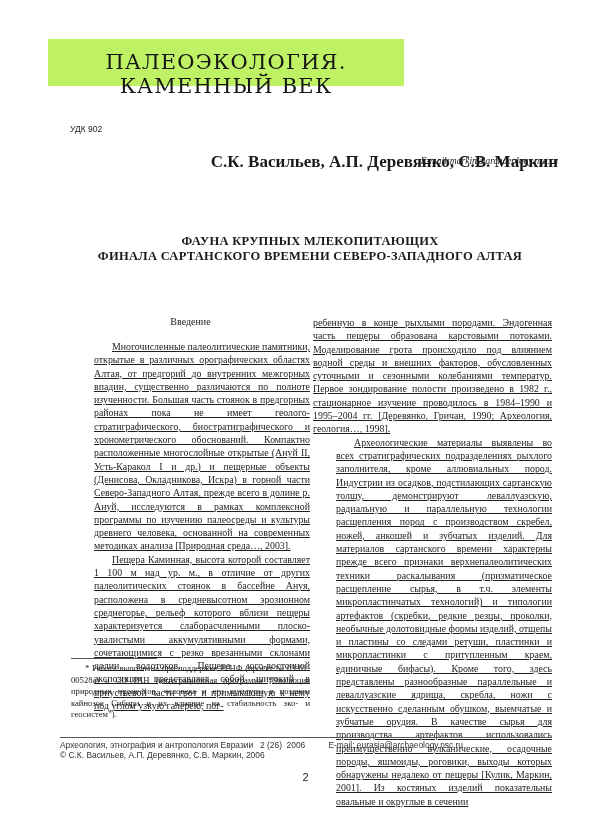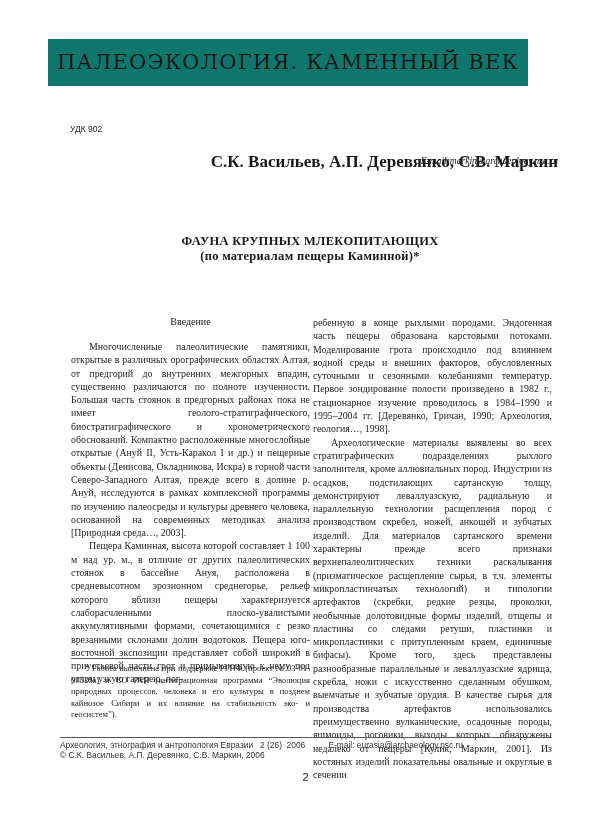--- a/index.html
+++ b/index.html
@@ -1,25 +1,25 @@
 <!DOCTYPE html>
 <html><head>
 <meta charset="utf-8">
 <style>
   html, body { margin:0; padding:0; background:#ffffff; }
   body { width:611px; height:820px; position:relative; overflow:hidden; font-family:"Liberation Serif", serif; color:#1a1a1a; }
   .banner-text { position:absolute; left:0; right:0; top:11px; text-align:center; font-size:21px; letter-spacing:1.2px; font-family:"DejaVu Serif", serif; color:#151515; }
-  .banner-wrap { position:absolute; left:48px; top:39px; width:480px; height:47px; background:#0f766e; }
+  .banner-wrap { position:absolute; left:48px; top:39px; width:356px; height:47px; background:#bef264; }
   .udk { position:absolute; left:70px; top:124px; font-family:"Liberation Sans", sans-serif; font-size:8.5px; color:#222; }
   .authors { position:absolute; right:53px; top:152px; font-size:17px; font-weight:bold; }
   .affil { position:absolute; right:53px; top:156px; width:380px; text-align:right; font-style:italic; font-size:9.5px; line-height:11.5px; color:#222; }
   .title { position:absolute; left:60px; width:500px; top:234px; text-align:center; font-weight:bold; font-size:12.5px; line-height:14.5px; letter-spacing:0.3px; }
   .col { position:absolute; width:239px; font-size:9.9px; line-height:13.3px; text-align:justify; color:#1e1e1e; }
-  .col p { margin:0; }
-  .col p.ind { text-indent:18px; }
+  .col p { margin:0;text-decoration:underline; }
+  .col p.ind { text-indent:18px;margin-left:23px; }
   .col-left { left:71px; top:340px; }
   .col-right { left:313px; top:316px; }
   .intro-heading { position:absolute; left:71px; width:239px; top:316px; text-align:center; font-weight:normal; font-size:10px; }
   .fn-rule { position:absolute; left:71px; top:658px; width:86px; height:1px; background:#555; }
   .footnote { position:absolute; left:71px; top:663px; width:239px; font-size:8.6px; line-height:11.5px; text-align:justify; color:#222; }
   .footnote p { margin:0; text-indent:14px; }
   .foot-rule { position:absolute; left:60px; top:737px; width:492px; height:1px; background:#555; }
   .foot-line { position:absolute; left:60px; width:492px; text-align:left; font-family:"Liberation Sans", sans-serif; font-size:8.4px; color:#333; white-space:pre; }
   .foot-line1 { top:740px; }
   .foot-line2 { top:750px; }
@@ -35,21 +35,21 @@
 <div class="udk">УДК 902</div>
 
 <div class="authors">С.К. Васильев, А.П. Деревянко, С.В. Маркин</div>
 
 <div class="affil">
   <div>E-mail:markin@archaeology.nsc.ru</div>
 </div>
 
 <div class="title">
   <div>ФАУНА КРУПНЫХ МЛЕКОПИТАЮЩИХ</div>
-  <div>(по материалам пещеры Каминной)*</div>
+  <div>ФИНАЛА САРТАНСКОГО ВРЕМЕНИ СЕВЕРО-ЗАПАДНОГО АЛТАЯ</div>
 </div>
 
 <div class="intro-heading">Введение</div>
 
 <div class="col col-left">
   <p class="ind">Многочисленные палеолитические памятники, открытые в различных орографических областях Алтая, от предгорий до внутренних межгорных впадин, существенно различаются по полноте изученности. Большая часть стоянок в предгорных районах пока не имеет геолого-стратиграфического, биостратиграфического и хронометрического обоснований. Компактно расположенные многослойные открытые (Ануй II, Усть-Каракол I и др.) и пещерные объекты (Денисова, Окладникова, Искра) в горной части Северо-Западного Алтая, прежде всего в долине р. Ануй, исследуются в рамках комплексной программы по изучению палеосреды и культуры древнего человека, основанной на современных методиках анализа [Природная среда…, 2003].</p>
   <p class="ind">Пещера Каминная, высота которой составляет 1 100 м над ур. м., в отличие от других палеолитических стоянок в бассейне Ануя, расположена в средневысотном эрозионном среднегорье, рельеф которого вблизи пещеры характеризуется слаборасчленными плоско-увалистыми аккумулятивными формами, сочетающимися с резко врезанными склонами долин водотоков. Пещера юго-восточной экспозиции представляет собой широкий в приустьевой части грот и примыкающую к нему под углом узкую галерею, пог-</p>
 </div>
 
 <div class="col col-right">

